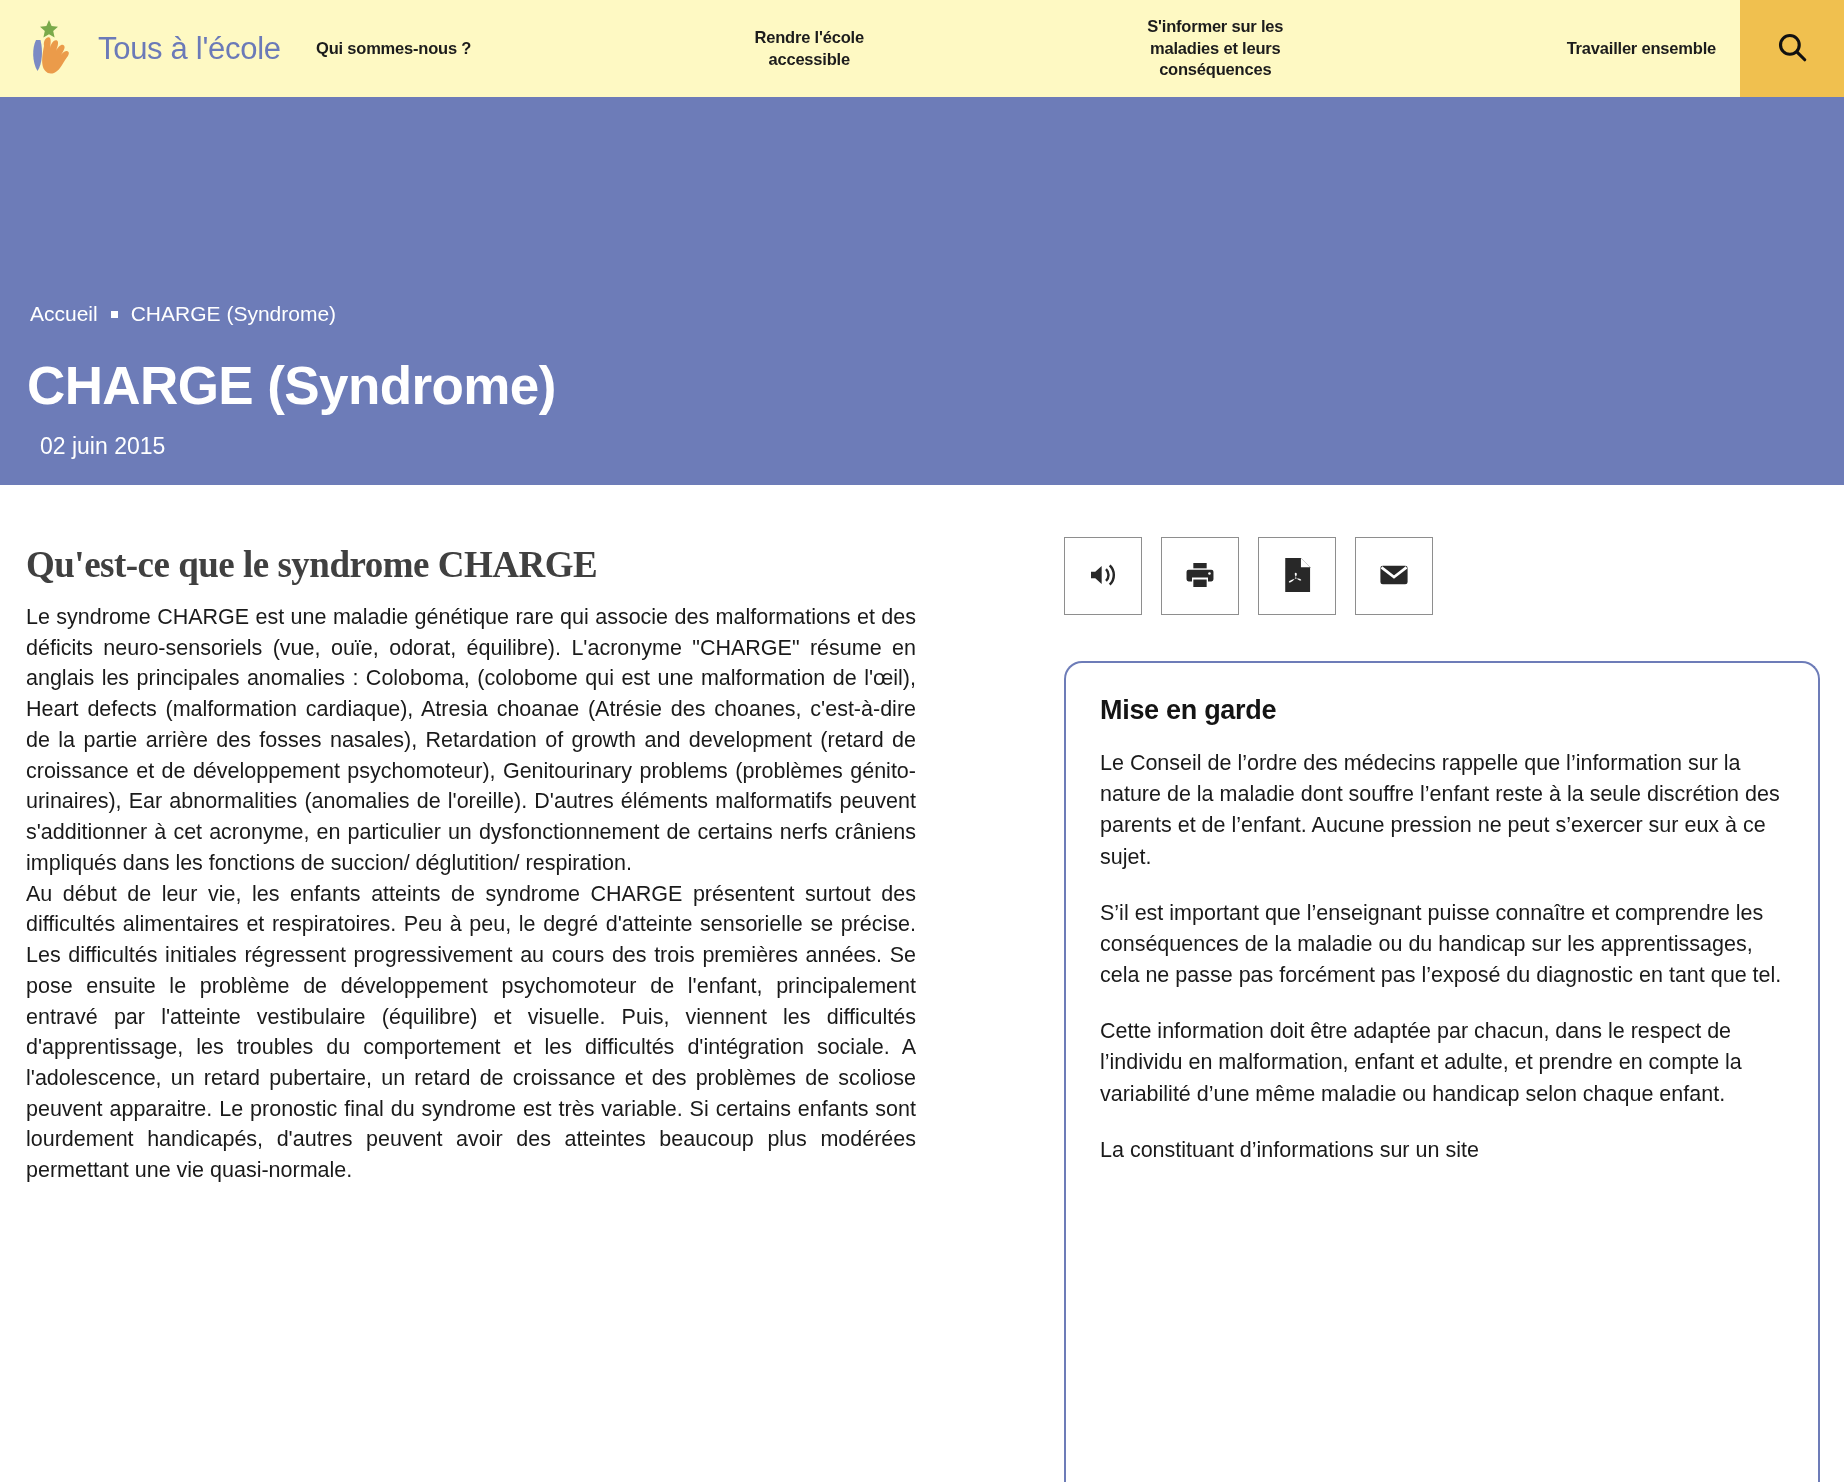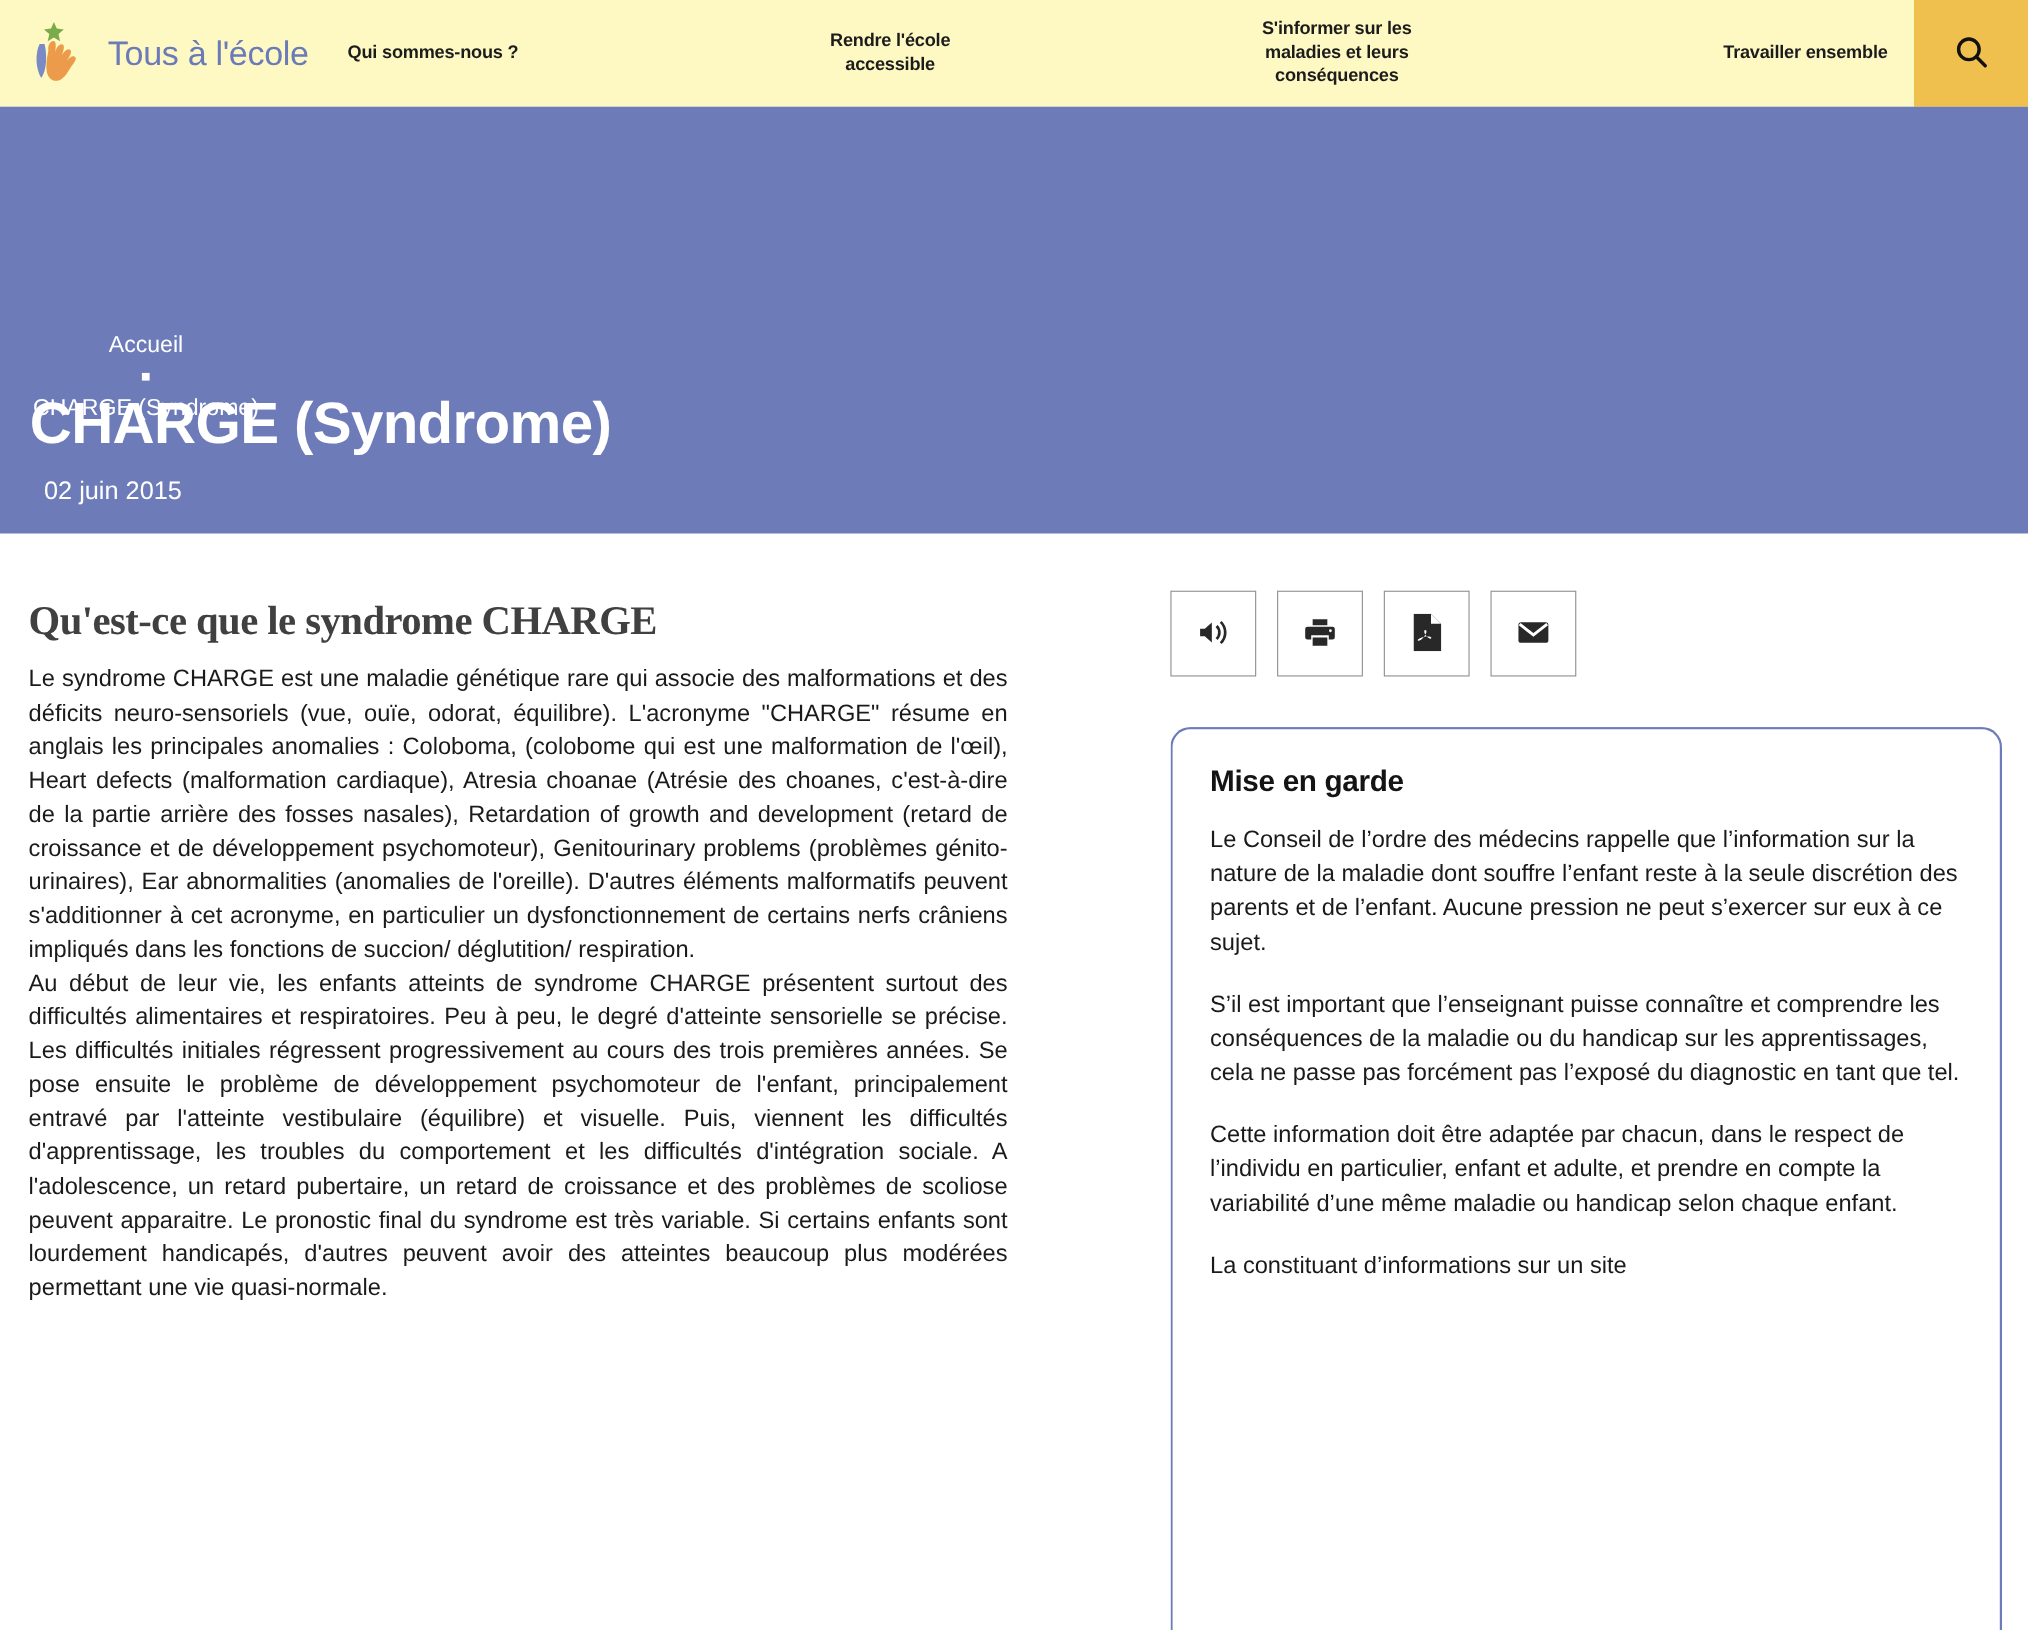--- a/index.html
+++ b/index.html
@@ -100,21 +100,20 @@
   }
 
   .breadcrumb {
     position: absolute;
     top: 205px;
     left: 30px;
     display: flex;
     align-items: center;
     gap: 13px;
     font-size: 21px;
-    flex-direction: column;
   }
   .breadcrumb a { color: #ffffff; text-decoration: none; cursor: pointer; }
   .breadcrumb .sep {
     width: 7px; height: 7px; background: #ffffff; display: inline-block;
   }
   .breadcrumb .current { color: #ffffff; }
 
   .hero-title {
     position: absolute;
     top: 258px;
@@ -320,19 +319,19 @@
         </span>
       </button>
 
     </div>
 
     <div class="warn-card">
       <div class="warn-title">Mise en garde</div>
       <div class="warn-body">
         <p>Le Conseil de l’ordre des médecins rappelle que l’information sur la nature de la maladie dont souffre l’enfant reste à la seule discrétion des parents et de l’enfant. Aucune pression ne peut s’exercer sur eux à ce sujet.</p>
         <p>S’il est important que l’enseignant puisse connaître et comprendre les conséquences de la maladie ou du handicap sur les apprentissages, cela ne passe pas forcément pas l’exposé du diagnostic en tant que tel.</p>
-        <p>Cette information doit être adaptée par chacun, dans le respect de l’individu en particulier, enfant et adulte, et prendre en compte la variabilité d’une même maladie ou handicap selon chaque enfant.</p>
+        <p>Cette information doit être adaptée par chacun, dans le respect de l’individu en malformation, enfant et adulte, et prendre en compte la variabilité d’une même maladie ou handicap selon chaque enfant.</p>
         <p>La constituant d’informations sur un site</p>
       </div>
     </div>
 
   </aside>
 </div>
 
 </body></html>

